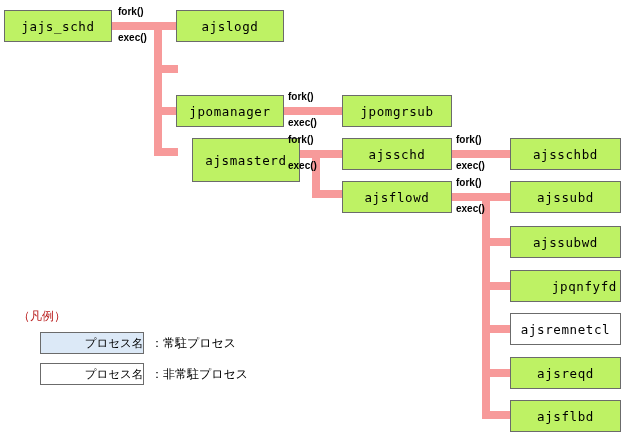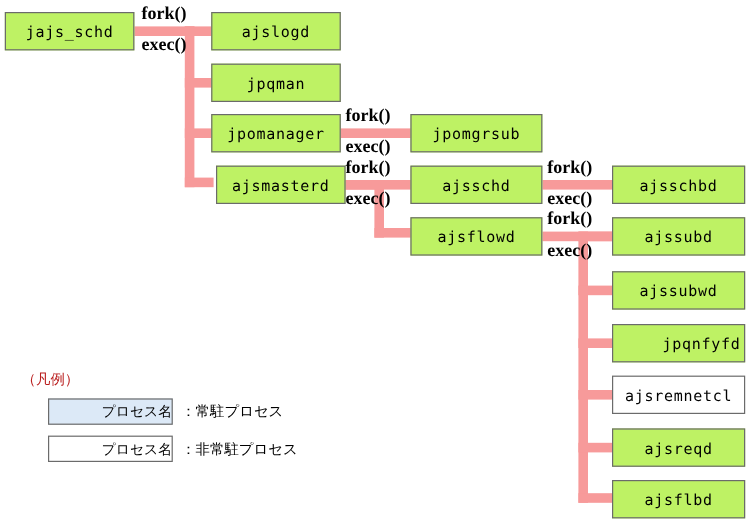--- a/index.html
+++ b/index.html
@@ -39,22 +39,22 @@
   
   .pipe {
     position: absolute;
     background: #f79a9a;
     z-index: 1;
   }
 
   
   .calllabel {
     position: absolute;
-    font-family: Liberation Serif, serif;
-    font-size: 15px;
+    font-family: Liberation Sans, sans-serif;
+    font-size: 10px;
     font-weight: bold;
     color: #000000;
     z-index: 4;
     white-space: nowrap;
     line-height: 12px;
   }
 
   
   #legend {
     position: absolute;
@@ -139,23 +139,22 @@
   <div class="calllabel" style="left:288px; top:160px;">exec()</div>
 
   <div class="calllabel" style="left:456px; top:134px;">fork()</div>
   <div class="calllabel" style="left:456px; top:160px;">exec()</div>
 
   <div class="calllabel" style="left:456px; top:177px;">fork()</div>
   <div class="calllabel" style="left:456px; top:203px;">exec()</div>
 
   <div class="box" style="left:4px;   top:10px;  width:108px; height:32px;">jajs_schd</div>
   <div class="box" style="left:176px; top:10px;  width:108px; height:32px;">ajslogd</div>
-  <div class="box" style="left:176px; top:53px;  width:108px; height:32px;">jpqman</div>
   <div class="box" style="left:176px; top:95px;  width:108px; height:32px;">jpomanager</div>
-  <div class="box" style="left:180px; top:138px; width:108px; height:32px;">ajsmasterd</div>
+  <div class="box" style="left:192px; top:138px; width:108px; height:44px;">ajsmasterd</div>
   <div class="box" style="left:342px; top:95px;  width:110px; height:32px;">jpomgrsub</div>
   <div class="box" style="left:342px; top:138px; width:110px; height:32px;">ajsschd</div>
   <div class="box" style="left:342px; top:181px; width:110px; height:32px;">ajsflowd</div>
   <div class="box" style="left:510px; top:138px; width:111px; height:32px;">ajsschbd</div>
   <div class="box" style="left:510px; top:181px; width:111px; height:32px;">ajssubd</div>
   <div class="box" style="left:510px; top:226px; width:111px; height:32px;">ajssubwd</div>
   <div class="box" style="left:510px; top:270px; width:111px; height:32px;padding-left:38px;">jpqnfyfd</div>
   <div class="box nonresident" style="left:510px; top:313px; width:111px; height:32px;">ajsremnetcl</div>
   <div class="box" style="left:510px; top:357px; width:111px; height:32px;">ajsreqd</div>
   <div class="box" style="left:510px; top:400px; width:111px; height:32px;">ajsflbd</div>

